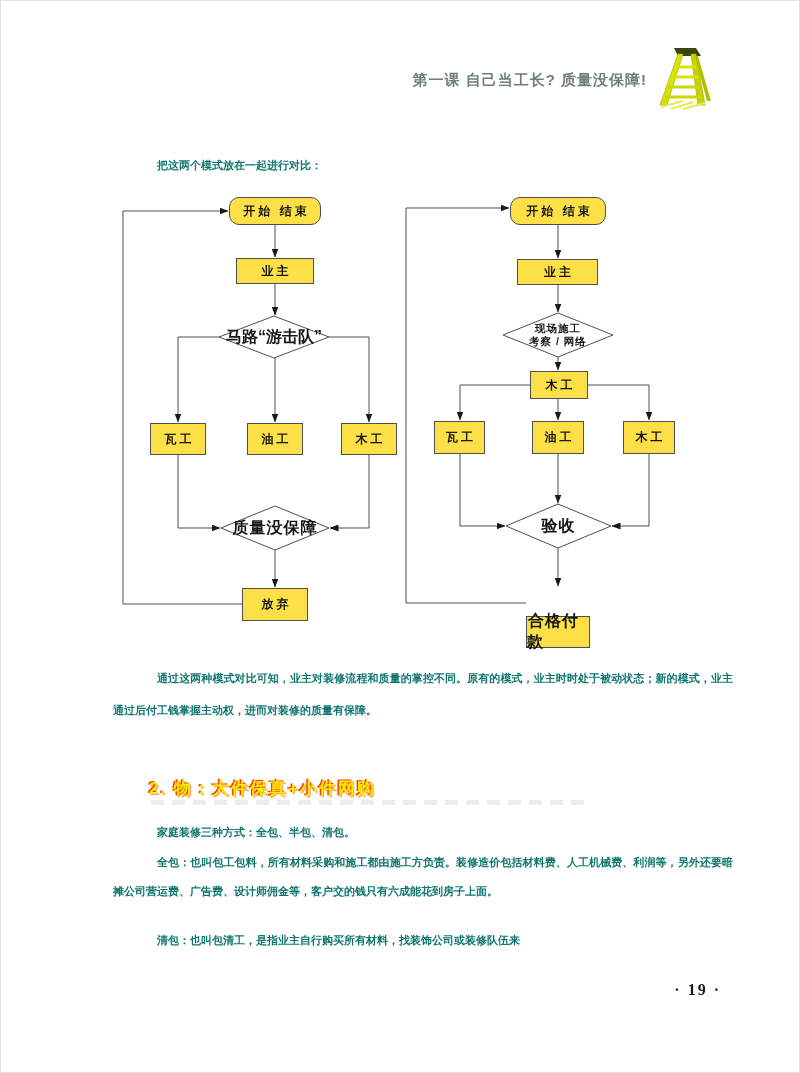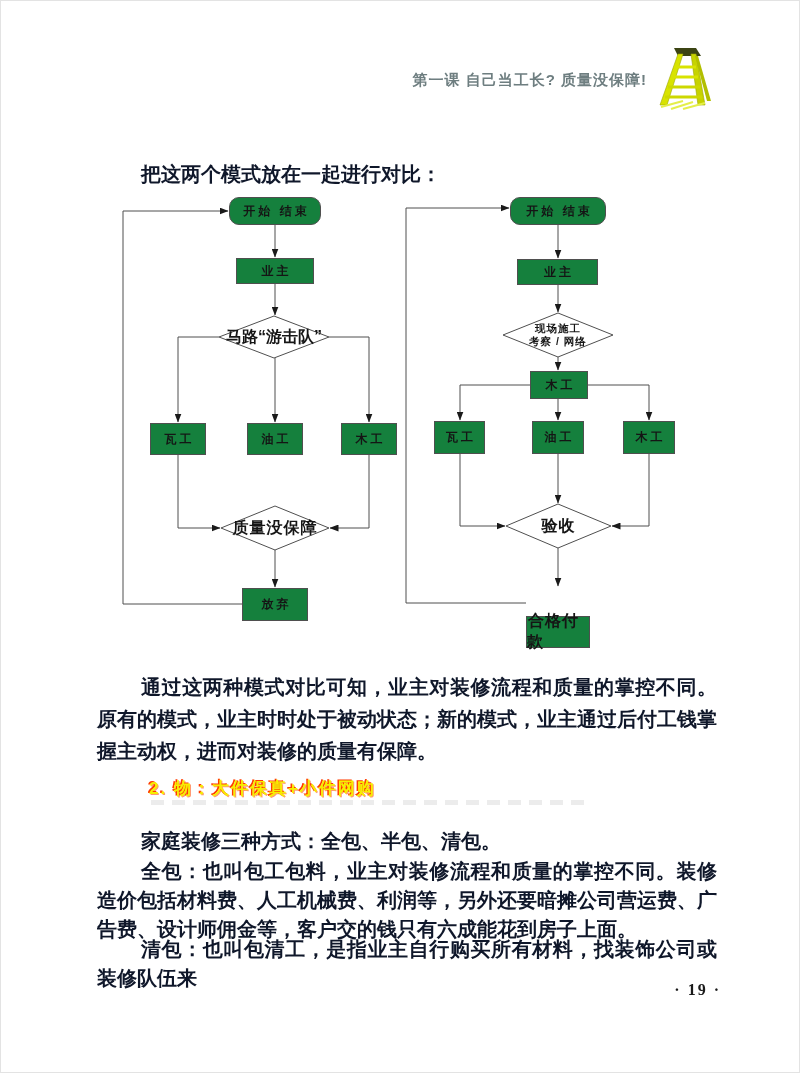--- a/index.html
+++ b/index.html
@@ -10,23 +10,23 @@
   }
   
   .header-title{
     position:absolute;top:70px;right:152px;
     font-family:"Liberation Sans", sans-serif;
     font-size:15px;font-weight:bold;color:#6e7e80;letter-spacing:1px;
   }
   .ladder{position:absolute;left:652px;top:46px;width:60px;height:64px;}
   
   .para{
-    position:absolute;left:96px;width:620px;
-    font-size:20px;font-weight:600;line-height:31px;
-    text-align:justify;text-indent:44px;color:#0f172a;
+    position:absolute;left:112px;width:620px;
+    font-size:11px;font-weight:600;line-height:31px;
+    text-align:justify;text-indent:44px;color:#0f766e;
   }
   .intro{top:138px;}
   .p-compare{top:650px;line-height:32px;}
   .p-three{top:806px;line-height:29px;}
   .p-quanbao{top:836px;line-height:29px;}
   .p-qingbao{top:914px;line-height:29px;}
   
   .sec-heading{
     position:absolute;left:148px;top:776px;
     font-family:"Liberation Sans", sans-serif;
@@ -36,21 +36,21 @@
   }
   .bleed-artifact{
     position:absolute;left:150px;top:799px;width:440px;height:5px;
     background:repeating-linear-gradient(90deg,#c9c9c9 0 13px,transparent 13px 21px);
     opacity:.35;filter:blur(.6px);
   }
   
   .flow-svg{position:absolute;left:0;top:0;width:800px;height:1073px;pointer-events:none;}
   .node{
     position:absolute;display:flex;align-items:center;justify-content:center;
-    border:1px solid #4f4f4f;background:#15803d;box-sizing:border-box;
+    border:1px solid #4f4f4f;background:#fde047;box-sizing:border-box;
     font-family:"Liberation Sans", sans-serif;font-weight:bold;
     font-size:12px;color:#151515;letter-spacing:3px;text-indent:3px;
   }
   .rounded{border-radius:10px;}
   .dlabel{
     position:absolute;display:flex;flex-direction:column;align-items:center;justify-content:center;
     font-family:"Liberation Sans", sans-serif;font-weight:bold;color:#151515;
     font-size:16px;letter-spacing:1px;box-sizing:border-box;
   }
   .dlabel.small{font-size:10.5px;line-height:13px;}
@@ -143,18 +143,18 @@
   <div class="node" style="left:622px;top:420px;width:52px;height:33px;">木工</div>
   <div class="dlabel" style="left:505px;top:503px;width:105px;height:44px;">验收</div>
   <div class="node" style="left:525px;top:586px;width:64px;height:32px;font-size:16px;letter-spacing:1px;text-indent:1px;margin-top:29px;">合格付款</div>
 
   <p class="para p-compare">通过这两种模式对比可知，业主对装修流程和质量的掌控不同。原有的模式，业主时时处于被动状态；新的模式，业主通过后付工钱掌握主动权，进而对装修的质量有保障。</p>
 
   <div class="sec-heading">2. 物：大件保真+小件网购</div>
   <div class="bleed-artifact"></div>
 
   <p class="para p-three">家庭装修三种方式：全包、半包、清包。</p>
-  <p class="para p-quanbao">全包：也叫包工包料，业主对装修流程和质量的掌控不同。装修造价包括材料费、人工机械费、利润等，另外还要暗摊公司营运费、广告费、设计师佣金等，客户交的钱只有六成能花到房子上面。</p>
+  <p class="para p-quanbao">全包：也叫包工包料，所有材料采购和施工都由施工方负责。装修造价包括材料费、人工机械费、利润等，另外还要暗摊公司营运费、广告费、设计师佣金等，客户交的钱只有六成能花到房子上面。</p>
   <p class="para p-qingbao">清包：也叫包清工，是指业主自行购买所有材料，找装饰公司或装修队伍来</p>
 
   <div class="page-num">· 19 ·</div>
 
 </div>
 
 </body></html>

